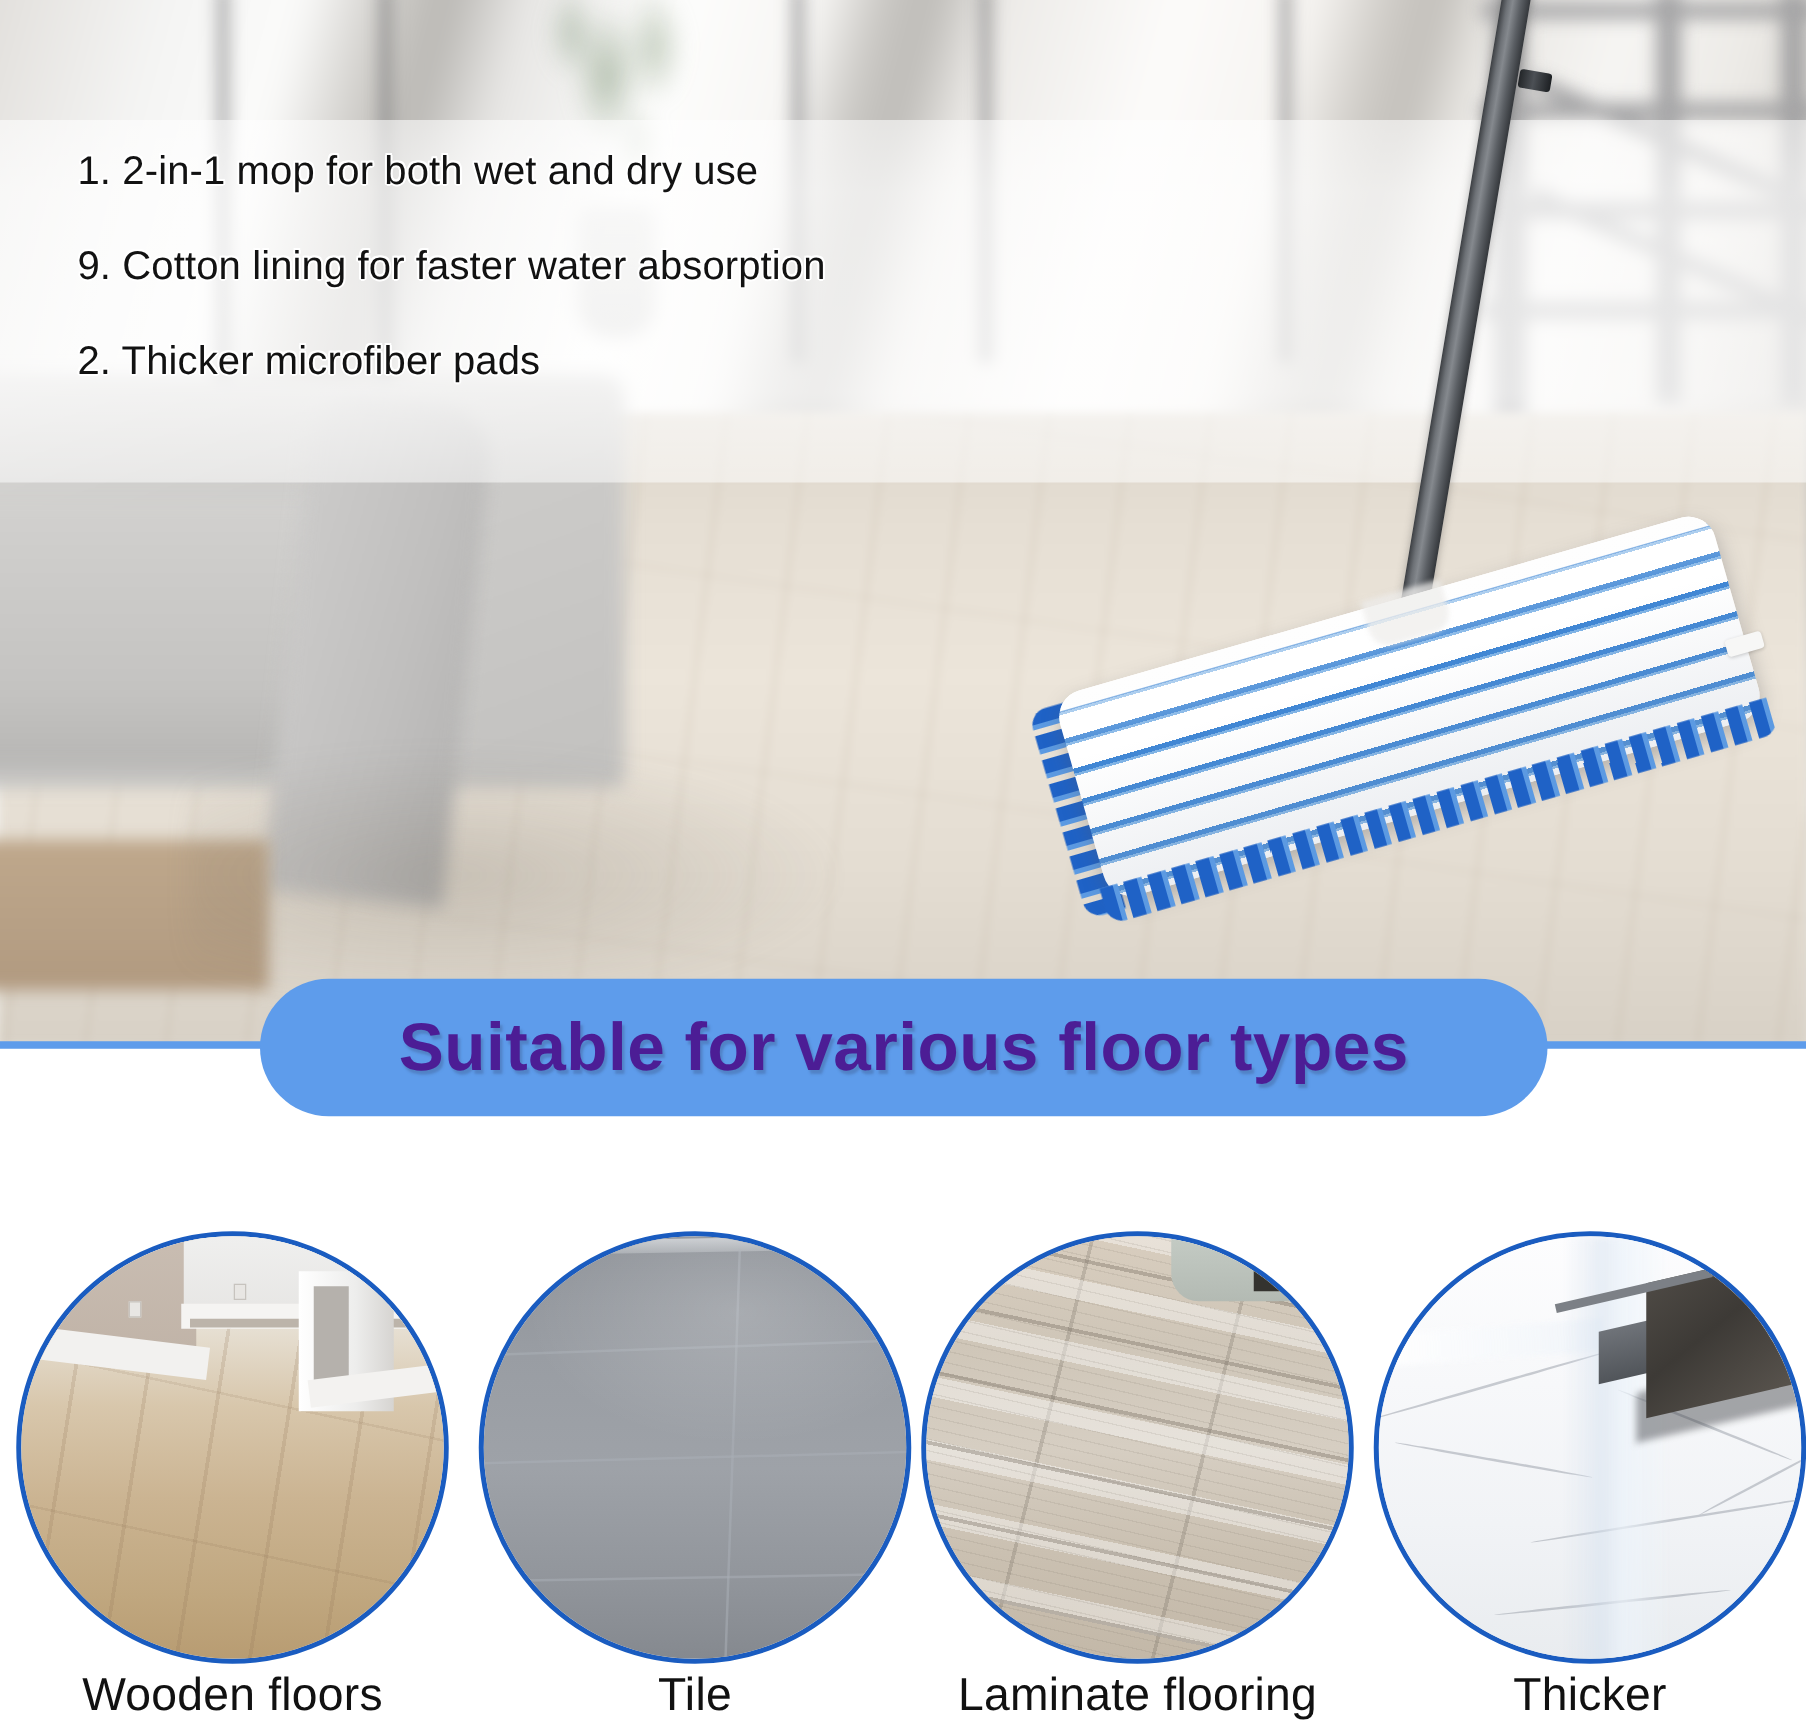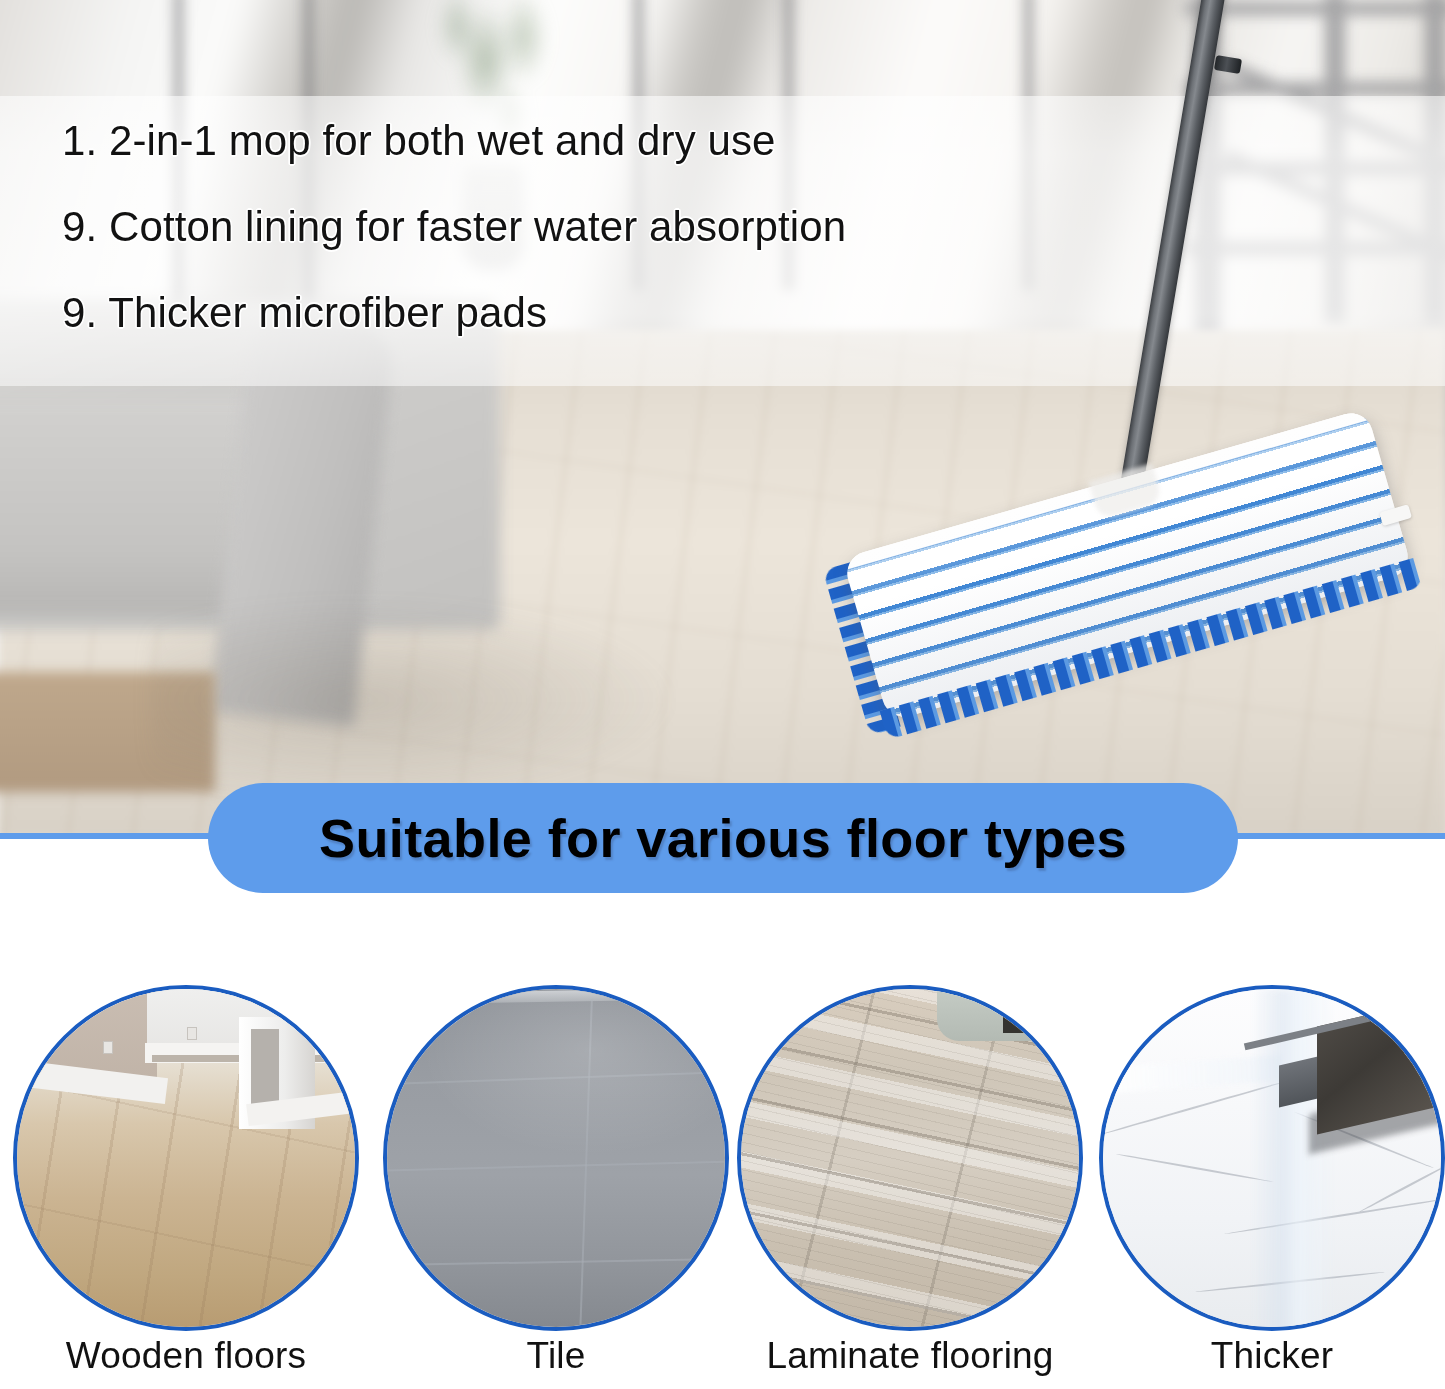--- a/index.html
+++ b/index.html
@@ -112,21 +112,21 @@
   .text-band {
     position: absolute; left: 0; top: 96px; width: 1445px; height: 290px;
     background: linear-gradient(to bottom,
       rgba(255,255,255,.58) 0%, rgba(255,255,255,.70) 20%,
       rgba(255,255,255,.72) 75%, rgba(255,255,255,.52) 100%);
   }
   .bullets {
     position: absolute; left: 62px; top: 120px; width: 1050px;
   }
   .bullet-line {
-    font-size: 42px;
+    font-size: 32px;
     line-height: 1.0;
     color: #121212;
     font-weight: 400;
     letter-spacing: .1px;
     margin-bottom: 44px;
     white-space: nowrap;
     text-shadow:
        1.6px 0 0 #fff, -1.6px 0 0 #fff, 0 1.6px 0 #fff, 0 -1.6px 0 #fff,
        1.2px 1.2px 0 #fff, -1.2px 1.2px 0 #fff, 1.2px -1.2px 0 #fff, -1.2px -1.2px 0 #fff;
   }
@@ -239,21 +239,21 @@
     background: #5e9ceb;
   }
   .pill-banner {
     position: absolute; left: 208px; top: 783px;
     width: 1030px; height: 110px;
     background: #5e9ceb;
     border-radius: 55px;
     display: flex; align-items: center; justify-content: center;
   }
   .pill-text {
-    font-size: 54px; font-weight: bold; color: #000000;
+    font-size: 54px; font-weight: bold; color: #4c1d95;
     letter-spacing: .4px; white-space: nowrap;
     text-shadow: 2px 3px 2px rgba(60,90,140,.38);
   }
 
   
   .cards {
     position: absolute; left: 0; top: 985px; width: 1445px; height: 404px;
   }
   .card { position: absolute; top: 0; }
   .circle {
@@ -448,21 +448,21 @@
     <div class="sofa"></div>
     <div class="sofa-seat"></div>
     <div class="sofa-arm"></div>
     <div class="rug"></div>
     <div class="sofa-shadow"></div>
 
     <div class="text-band"></div>
     <div class="bullets">
       <div class="bullet-line">1. 2-in-1 mop for both wet and dry use</div>
       <div class="bullet-line">9. Cotton lining for faster water absorption</div>
-      <div class="bullet-line">9. Thicker microfiber pads</div>
+      <div class="bullet-line">2. Thicker microfiber pads</div>
     </div>
 
     <div class="mop">
       <div class="mop-handle"></div>
       <div class="handle-collar"></div>
       <div class="handle-joint"></div>
       <div class="joint-pivot"></div>
       <div class="joint-red"></div>
       <div class="mop-pad">
         <div class="fringe-left"></div>

